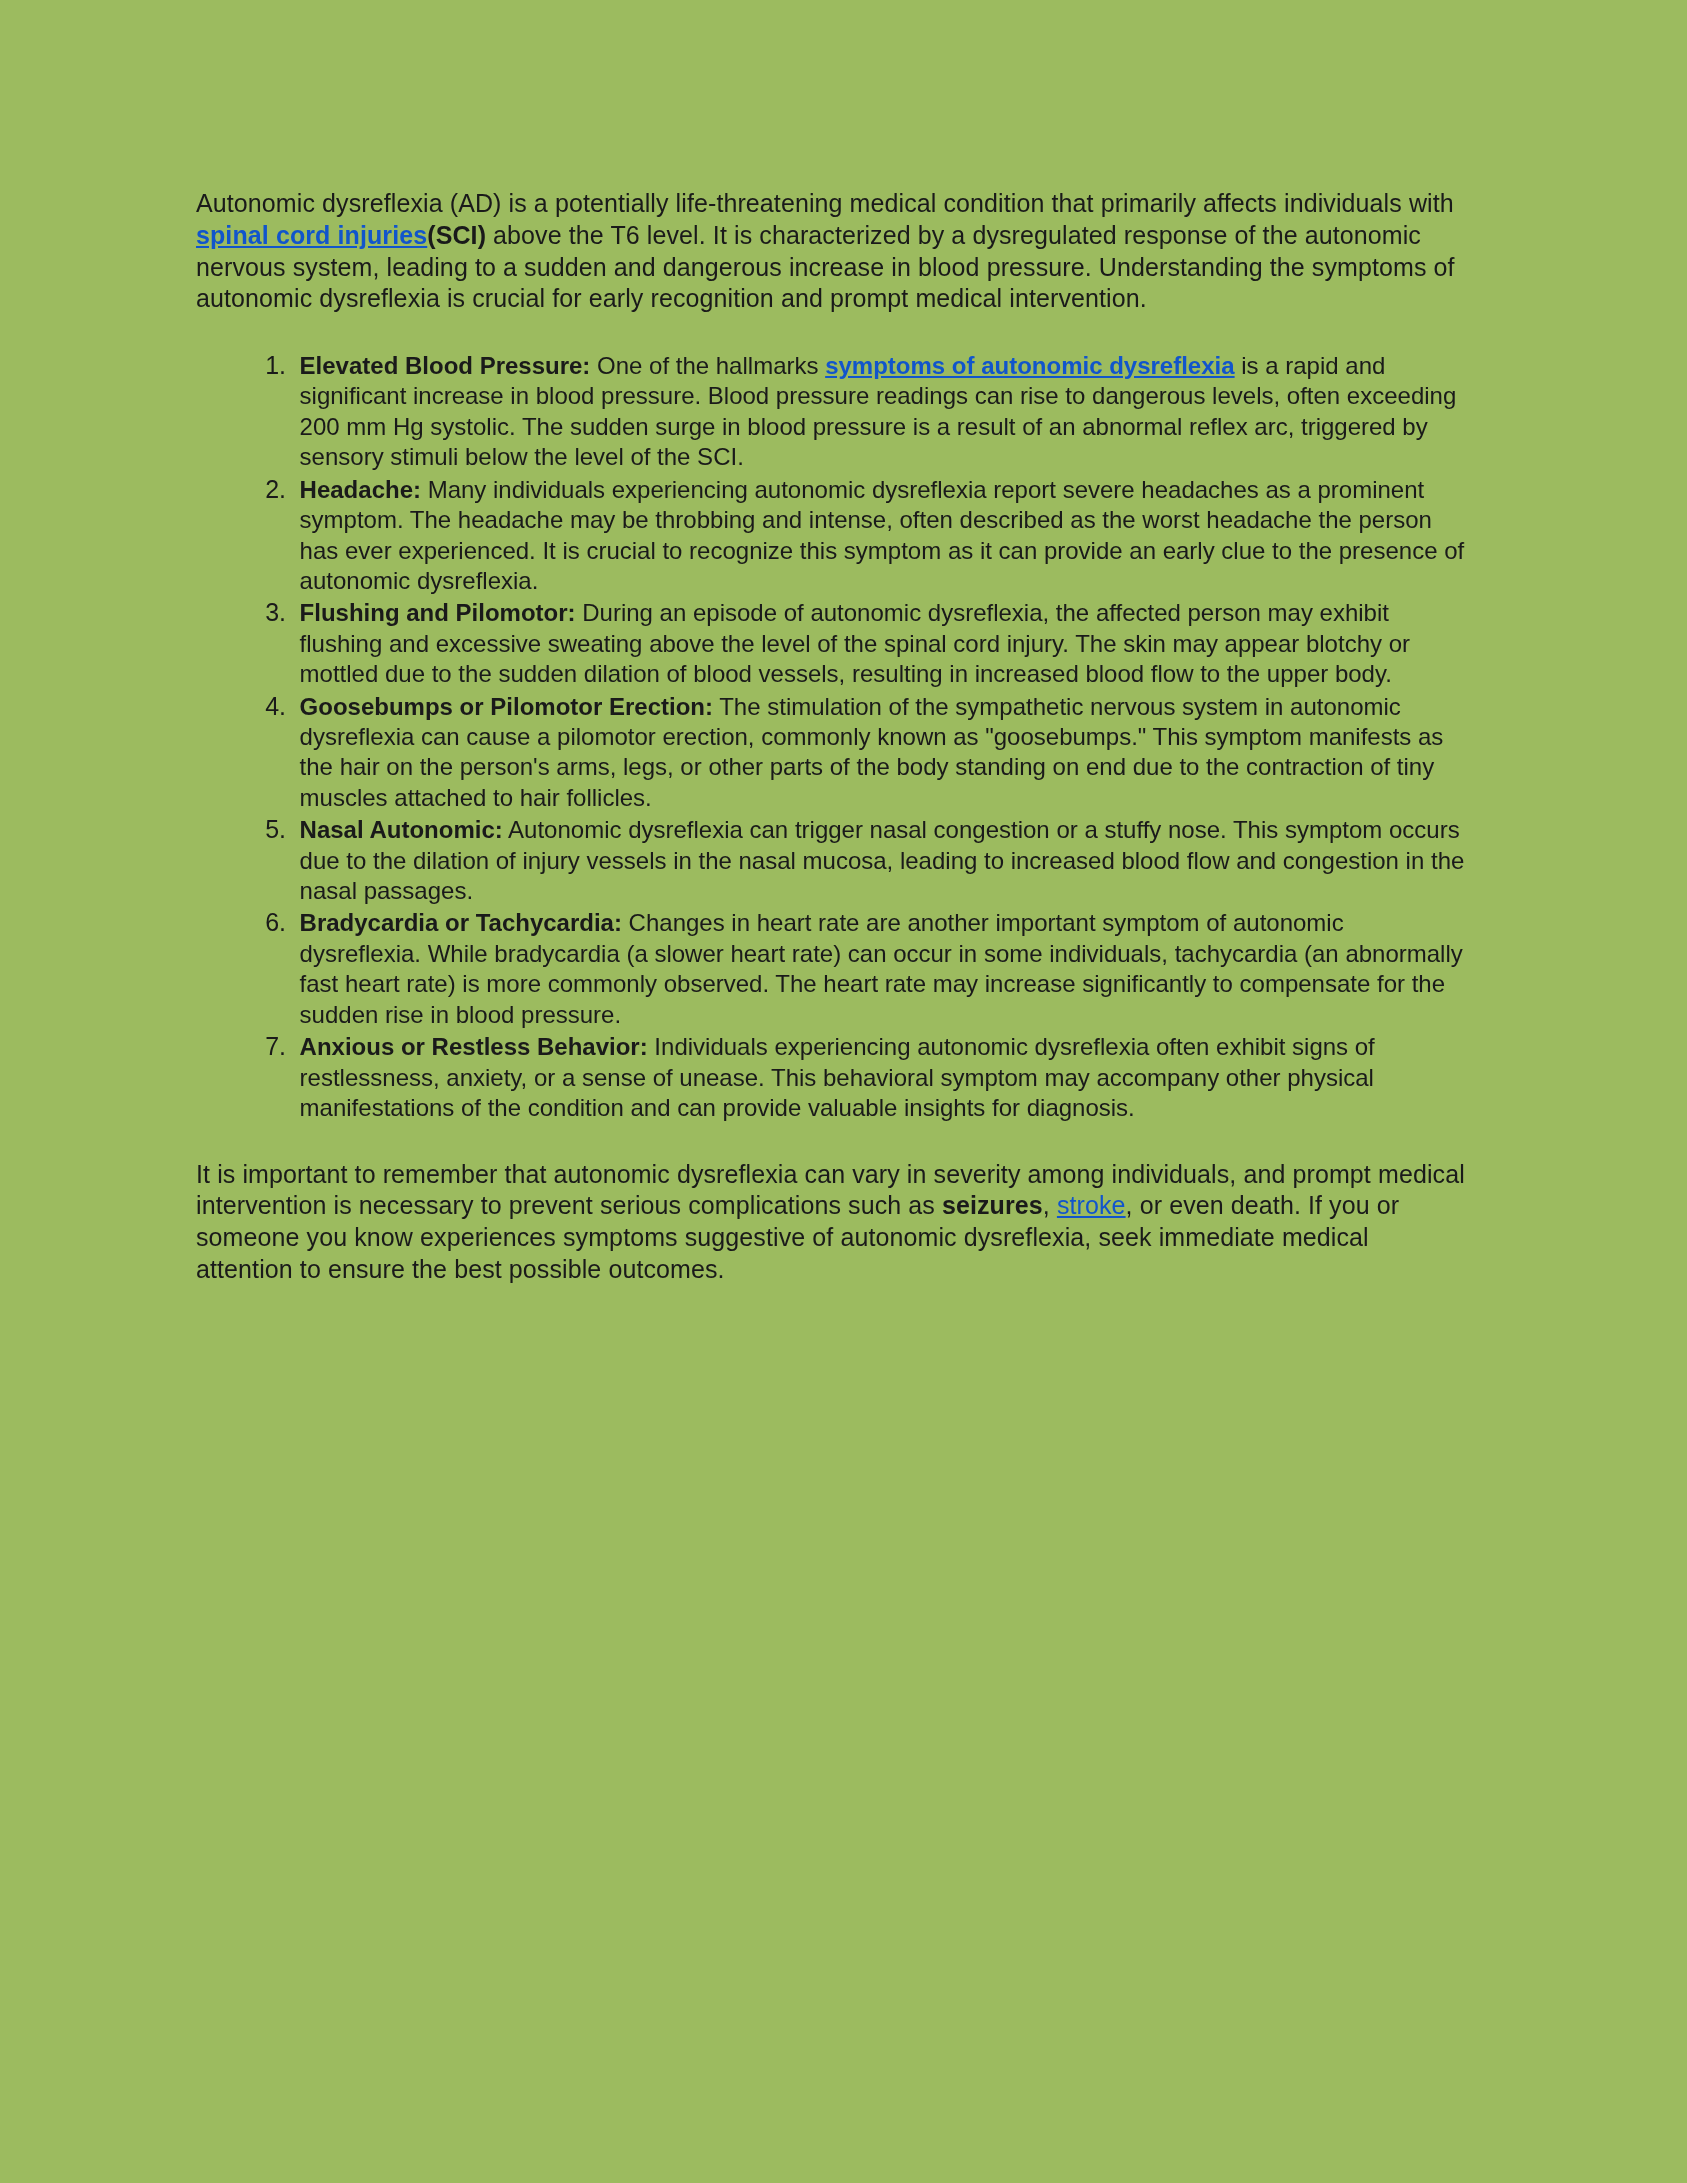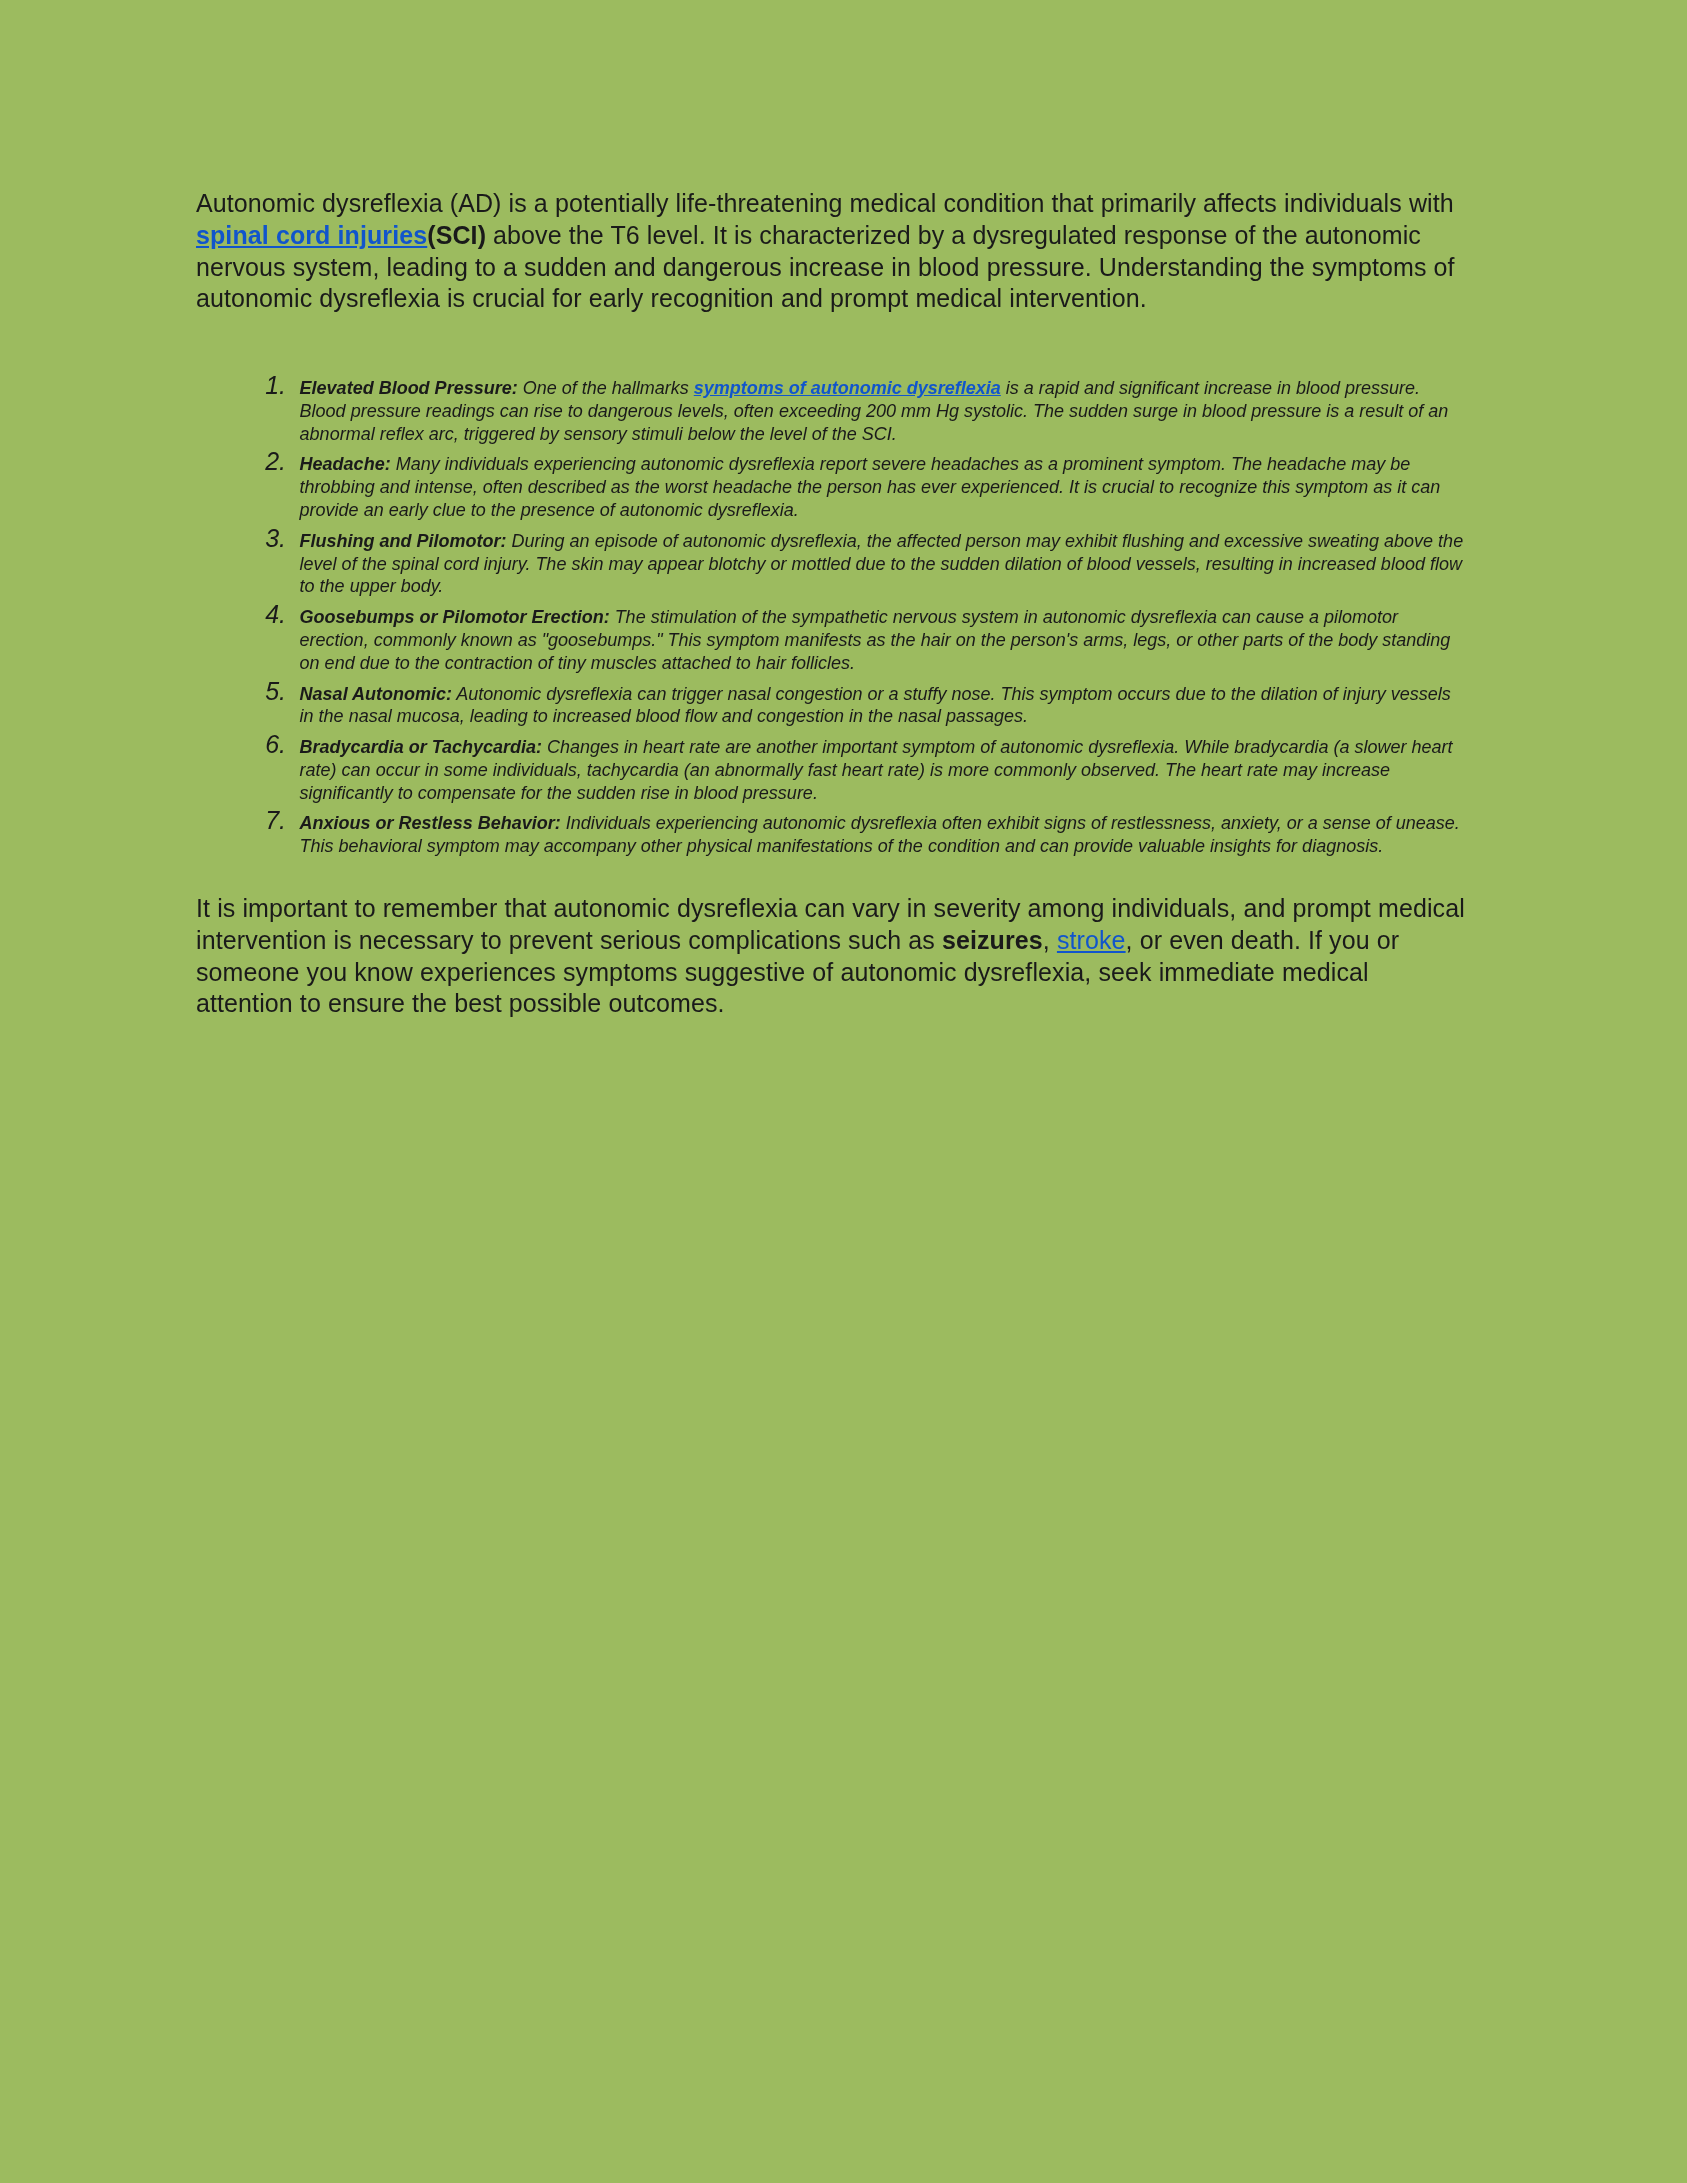--- a/index.html
+++ b/index.html
@@ -28,40 +28,39 @@
   }
   p.para {
     margin: 0 0 31px 0;
     font-size: 25px;
     line-height: 1.27;
     color: #1a1a1a;
     letter-spacing: 0.1px;
     text-align: left;
   }
   p.para.intro {
-    margin-bottom: 55px;
+    margin-bottom: 35px;
   }
   p.para.lead-in {
     margin-bottom: 36px;
   }
   ol.symptom-list {
     margin: 0 0 35px 0;
     padding: 0 0 0 97px;
     list-style-position: outside;
     list-style-type: decimal;
     font-size: 25px;
     color: #1a1a1a;
   }
   ol.symptom-list > li {
-    font-size: 18px;
+    font-size: 24px;
     line-height: 1.27;
     color: #1a1a1a;
     margin: 0 0 0.8px 0;
     padding-left: 6.6px;
-    font-style: italic;
   }
   ol.symptom-list > li::marker {
     font-size: 25px;
     color: #1a1a1a;
   }
   .lbl {
     font-weight: bold;
   }
   a.link {
     color: #1155cc;

